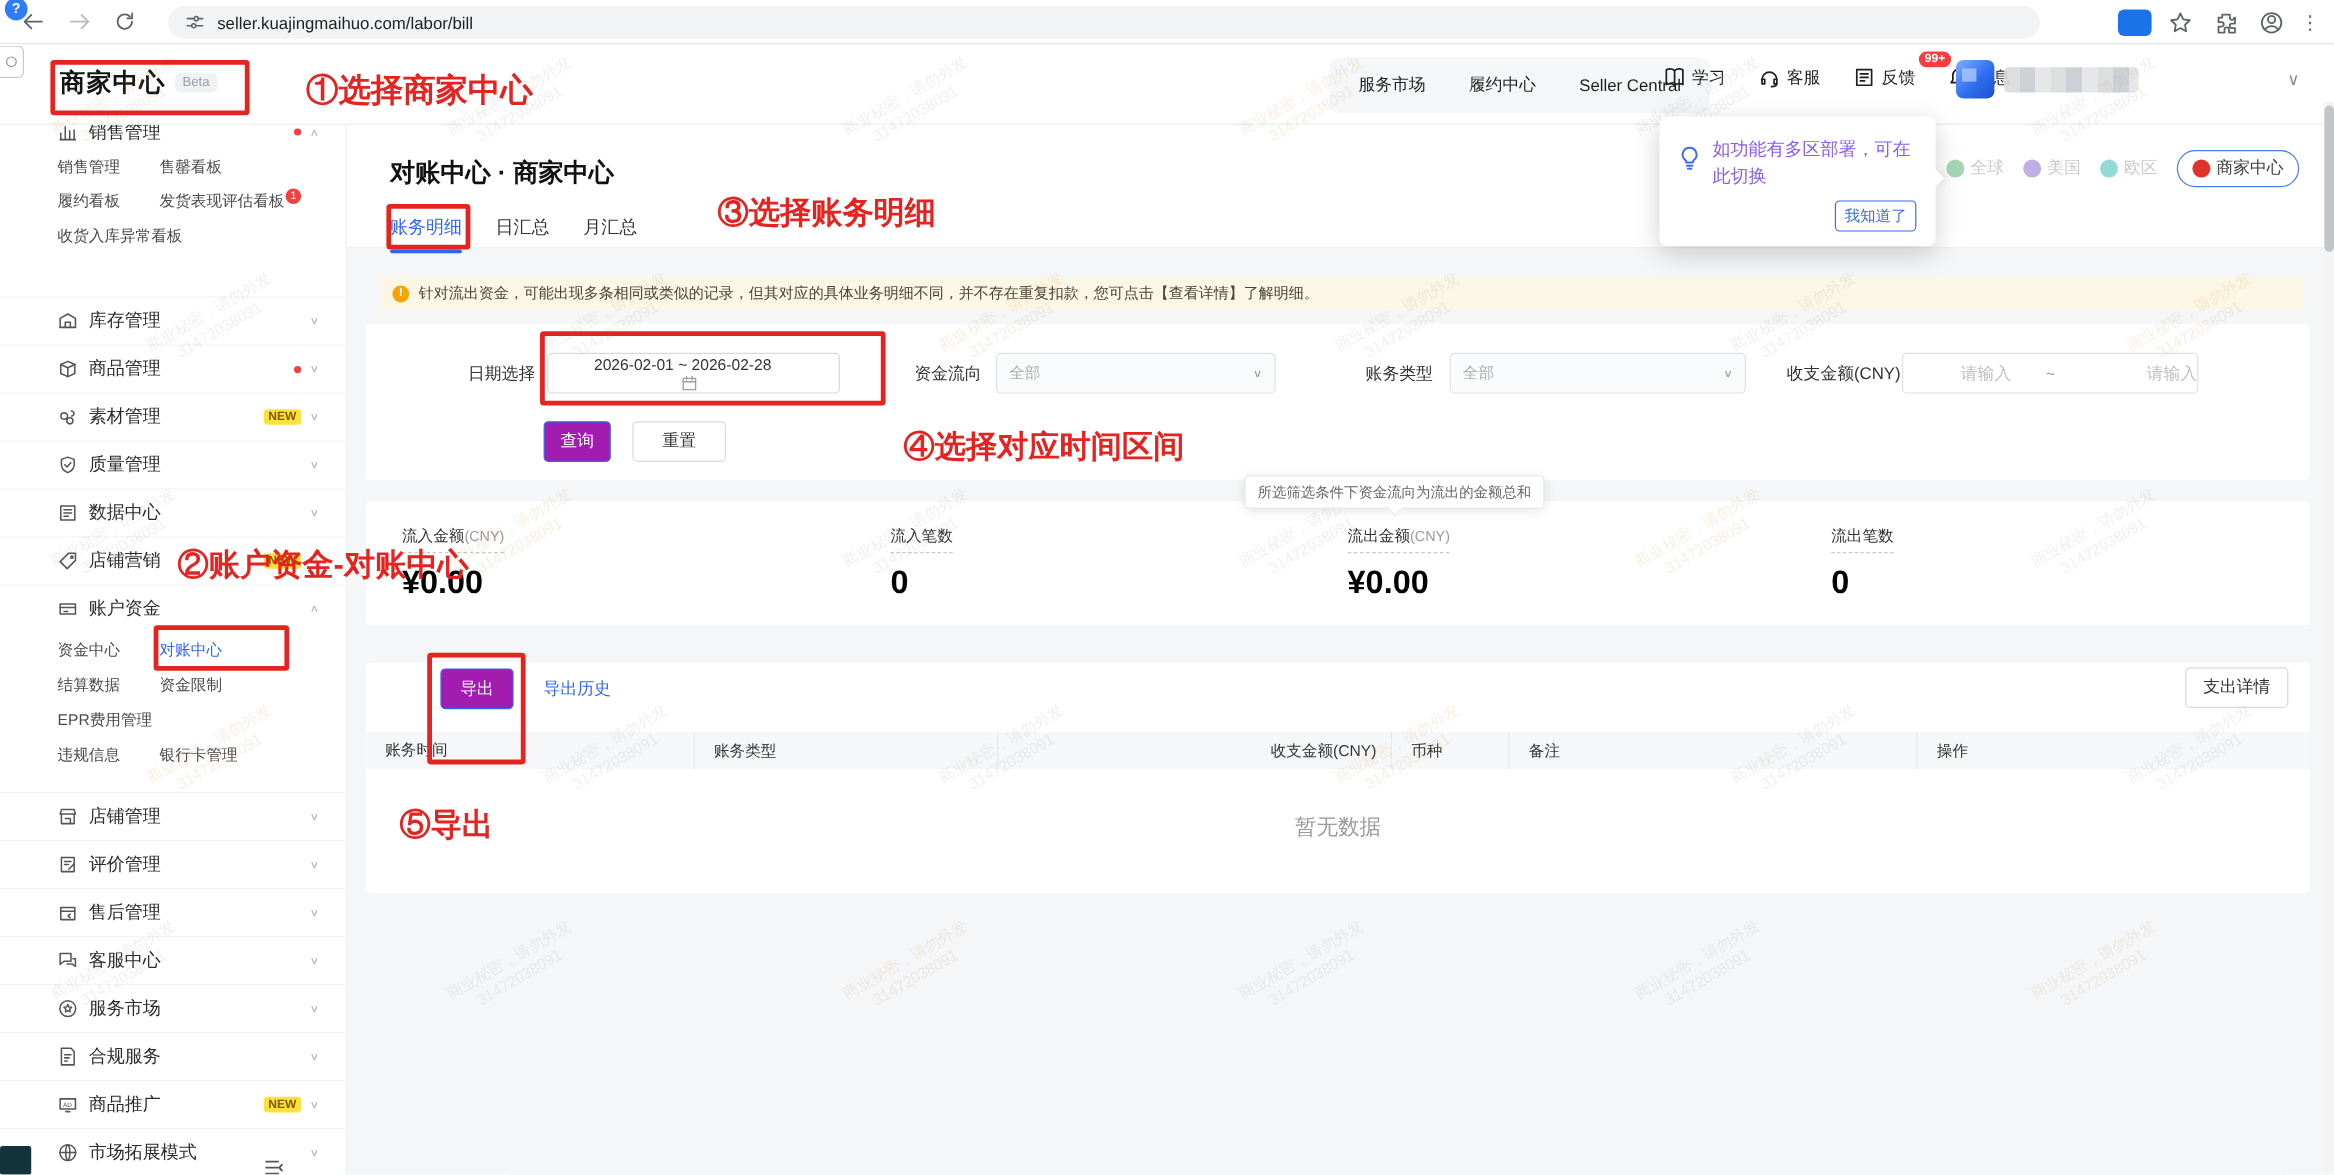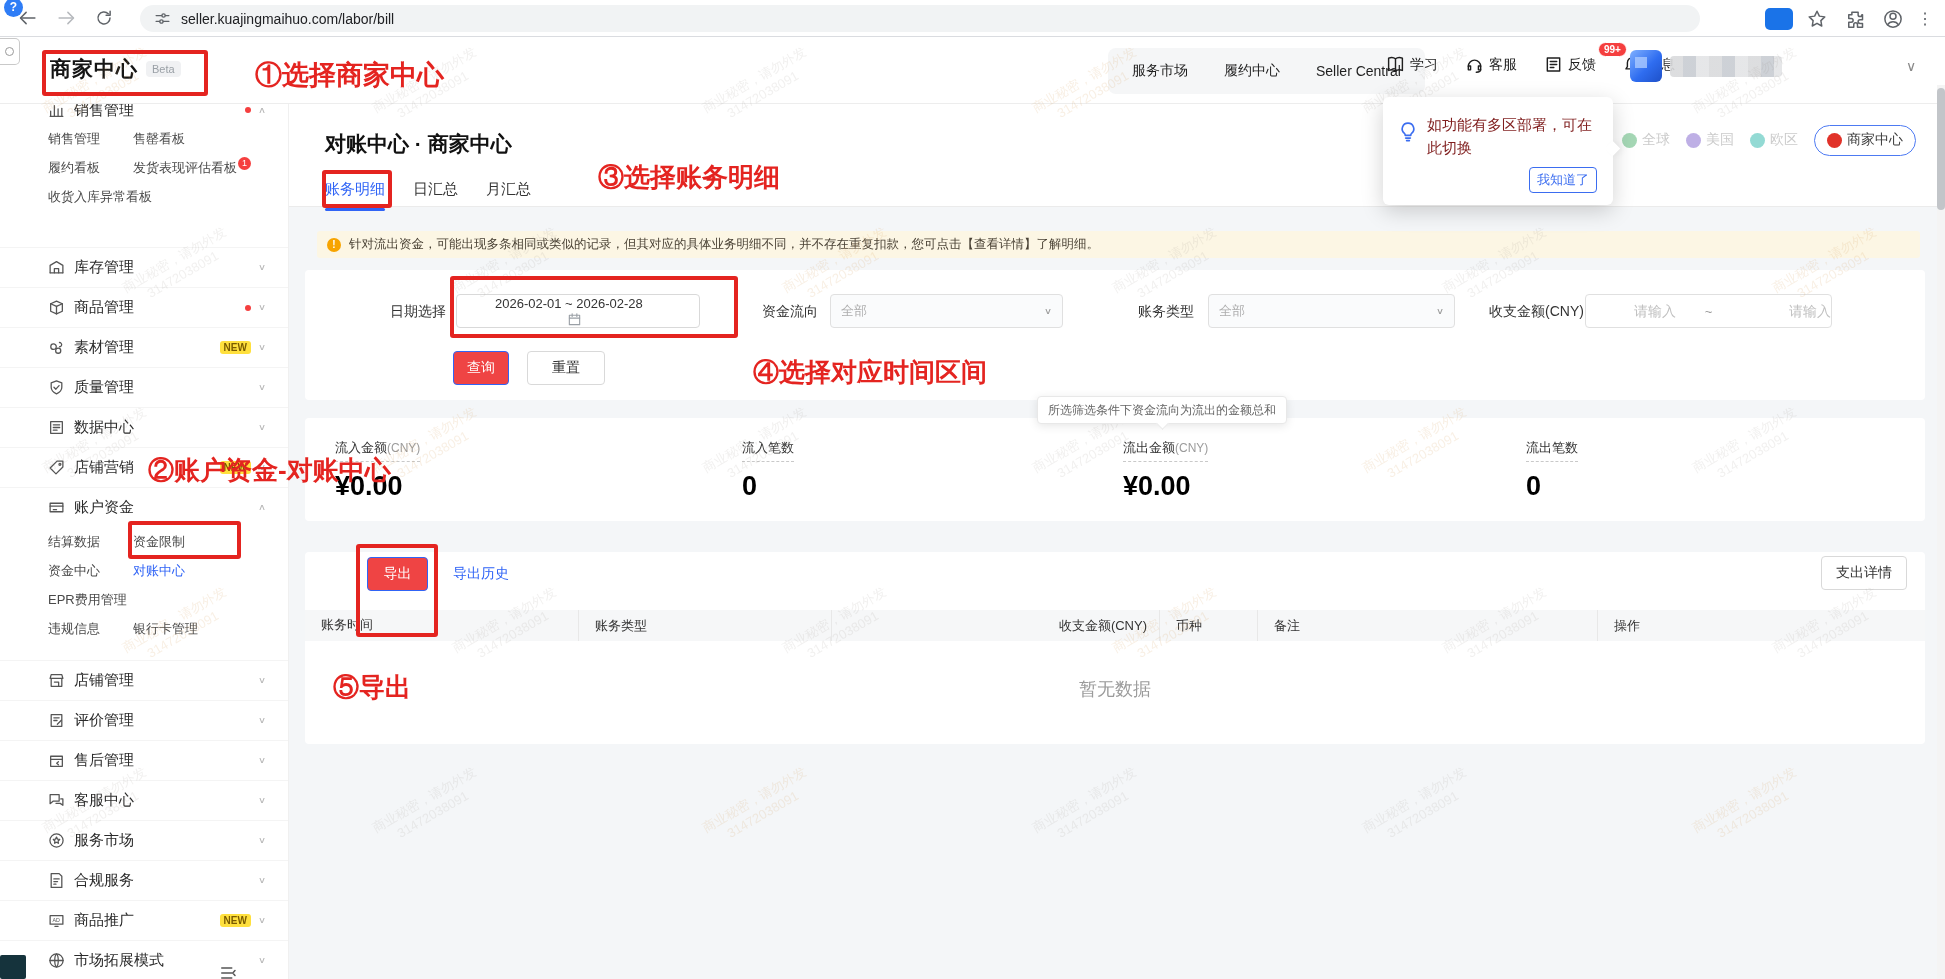--- a/index.html
+++ b/index.html
@@ -60,21 +60,21 @@
   .date-wrap input { border:none; outline:none; flex:1; font-size:13px; color:#333; padding-left:10px; background:transparent; font-family:"Liberation Sans",sans-serif; }
   .date-wrap svg { width:15px; height:15px; color:#9aa0a6; margin-right:8px; flex:none; }
   .select { border:1px solid #e0e0e0; background:#fafbfc; display:flex; align-items:center; cursor:pointer; }
   .select .ph { flex:1; font-size:13px; color:#aeaeae; padding-left:10px; }
   .select .chev { color:#9a9a9a; font-size:11px; margin-right:10px; transform:scaleY(.8); }
   .amount-box { left:1280px; width:247px; display:flex; align-items:center; border:1px solid #e0e0e0; background:#fff; }
   .amount-box input { width:90px; border:none; outline:none; font-size:14px; text-align:right; background:transparent; font-family:"Liberation Sans",sans-serif; }
   .amount-box input::placeholder { color:#c0c0c0; }
   .amount-box .tilde { flex:1; text-align:center; color:#999; font-size:13px; }
   .btn { border-radius:4px; font-size:14px; cursor:pointer; font-family:"Liberation Sans",sans-serif; }
-  .btn-primary { background:#ef4444; color:#fff; border:1px solid #3064f6; }
+  .btn-primary { background:#a21caf; color:#fff; border:1px solid #3064f6; }
   .btn-plain { background:#fff; color:#333; border:1px solid #d9d9d9; }
   .q-btn { position:absolute; left:148px; top:81px; width:56px; height:34px; }
   .r-btn { position:absolute; left:222px; top:81px; width:78px; height:34px; }
 
   .stats-card { margin-top:18px; height:103px; }
   .stat { position:absolute; top:20px; }
   .stat .lab-line { display:inline-block; border-bottom:1px dashed #c9c9c9; padding-bottom:4px; }
   .stat .lab { font-size:13px; color:#333; }
   .stat .unit { font-size:12px; color:#9b9b9b; }
   .stat .val { font-size:27px; font-weight:bold; color:#000; margin-top:9px; }
@@ -120,21 +120,21 @@
   #rb-side { left:128px; top:521px; width:113px; height:38px; }
   #rb-export { left:356px; top:544px; width:82px; height:93px; }
   #rn-5 { left:333px; top:670px; }
 
   .tooltip { position:absolute; left:1037px; top:396px; width:250px; height:28px; background:#fff; border:1px solid #e8e8e8; border-radius:4px; box-shadow:0 2px 10px rgba(0,0,0,.1); font-size:12px; color:#666; text-align:center; line-height:26px; z-index:55; pointer-events:none; white-space:nowrap; }
   .tooltip .arr { position:absolute; left:120px; bottom:-5px; width:9px; height:9px; background:#fff; border-right:1px solid #e8e8e8; border-bottom:1px solid #e8e8e8; transform:rotate(45deg); }
 
   .popup { position:absolute; left:1383px; top:97px; width:230px; height:108px; background:#fff; border-radius:6px; box-shadow:0 6px 22px rgba(0,0,0,.18); z-index:70; }
   .popup .arr { position:absolute; right:-5px; top:46px; width:11px; height:11px; background:#fff; transform:rotate(45deg); box-shadow:3px -3px 6px rgba(0,0,0,.05); }
   .popup svg { position:absolute; left:14px; top:24px; width:22px; height:22px; color:#3b6df0; }
-  .popup .ptext { position:absolute; left:44px; top:16px; width:172px; font-size:15px; color:#7f1d1d; line-height:23px; }
+  .popup .ptext { position:absolute; left:44px; top:16px; width:172px; font-size:15px; color:#8b5cf6; line-height:23px; }
   .popup .pbtn { position:absolute; right:16px; bottom:12px; width:68px; height:26px; background:#fff; border:1px solid #3b6df0; border-radius:4px; color:#3b6df0; font-size:13px; }
 
   .regions { position:absolute; left:1622px; top:124px; height:32px; display:flex; align-items:center; gap:16px; z-index:30; }
   .region { display:flex; align-items:center; gap:5px; font-size:14px; color:#a0a0a0; opacity:.55; cursor:pointer; white-space:nowrap; }
   .region .rc { width:15px; height:15px; border-radius:50%; }
   .region.pill { opacity:.95; border:1px solid #4473f2; border-radius:16px; height:31px; padding:0 12px; background:#fff; color:#333; }
 
   .vscroll-track { position:absolute; right:0; top:85px; width:8px; height:894px; background:#f4f4f4; z-index:90; }
   .vscroll-thumb { position:absolute; right:0; top:3px; width:8px; height:122px; background:#c2c5c9; border-radius:4px; }
   .bl-widget { position:absolute; left:0; top:955px; width:26px; height:24px; background:#15333c; border-radius:2px; z-index:85; }
@@ -346,26 +346,26 @@
             <path d="M2 4h12v8H2z" stroke="currentColor" stroke-width="1.2" stroke-linecap="round" stroke-linejoin="round"></path>
             <path d="M2 6.8h12" stroke="currentColor" stroke-width="1.2" stroke-linecap="round" stroke-linejoin="round"></path>
             <path d="M5 10h3" stroke="currentColor" stroke-width="1.2" stroke-linecap="round" stroke-linejoin="round"></path>
           </svg>
           <span class="glabel">账户资金</span>
           <span class="right">
             <span class="chev-g">∧</span>
           </span>
         </div>
         <div class="side-sub">
+          <span class="sub-item"><span>资金中心</span></span>
+          <span class="sub-item active"><span>对账中心</span></span>
+        </div>
+        <div class="side-sub">
           <span class="sub-item"><span>结算数据</span></span>
           <span class="sub-item"><span>资金限制</span></span>
-        </div>
-        <div class="side-sub">
-          <span class="sub-item"><span>资金中心</span></span>
-          <span class="sub-item active"><span>对账中心</span></span>
         </div>
         <div class="side-sub">
           <span class="sub-item"><span>EPR费用管理</span></span>
         </div>
         <div class="side-sub">
           <span class="sub-item"><span>违规信息</span></span>
           <span class="sub-item"><span>银行卡管理</span></span>
         </div>
         <div class="spacer" style="height: 17px;"></div>
         <div class="side-group">

